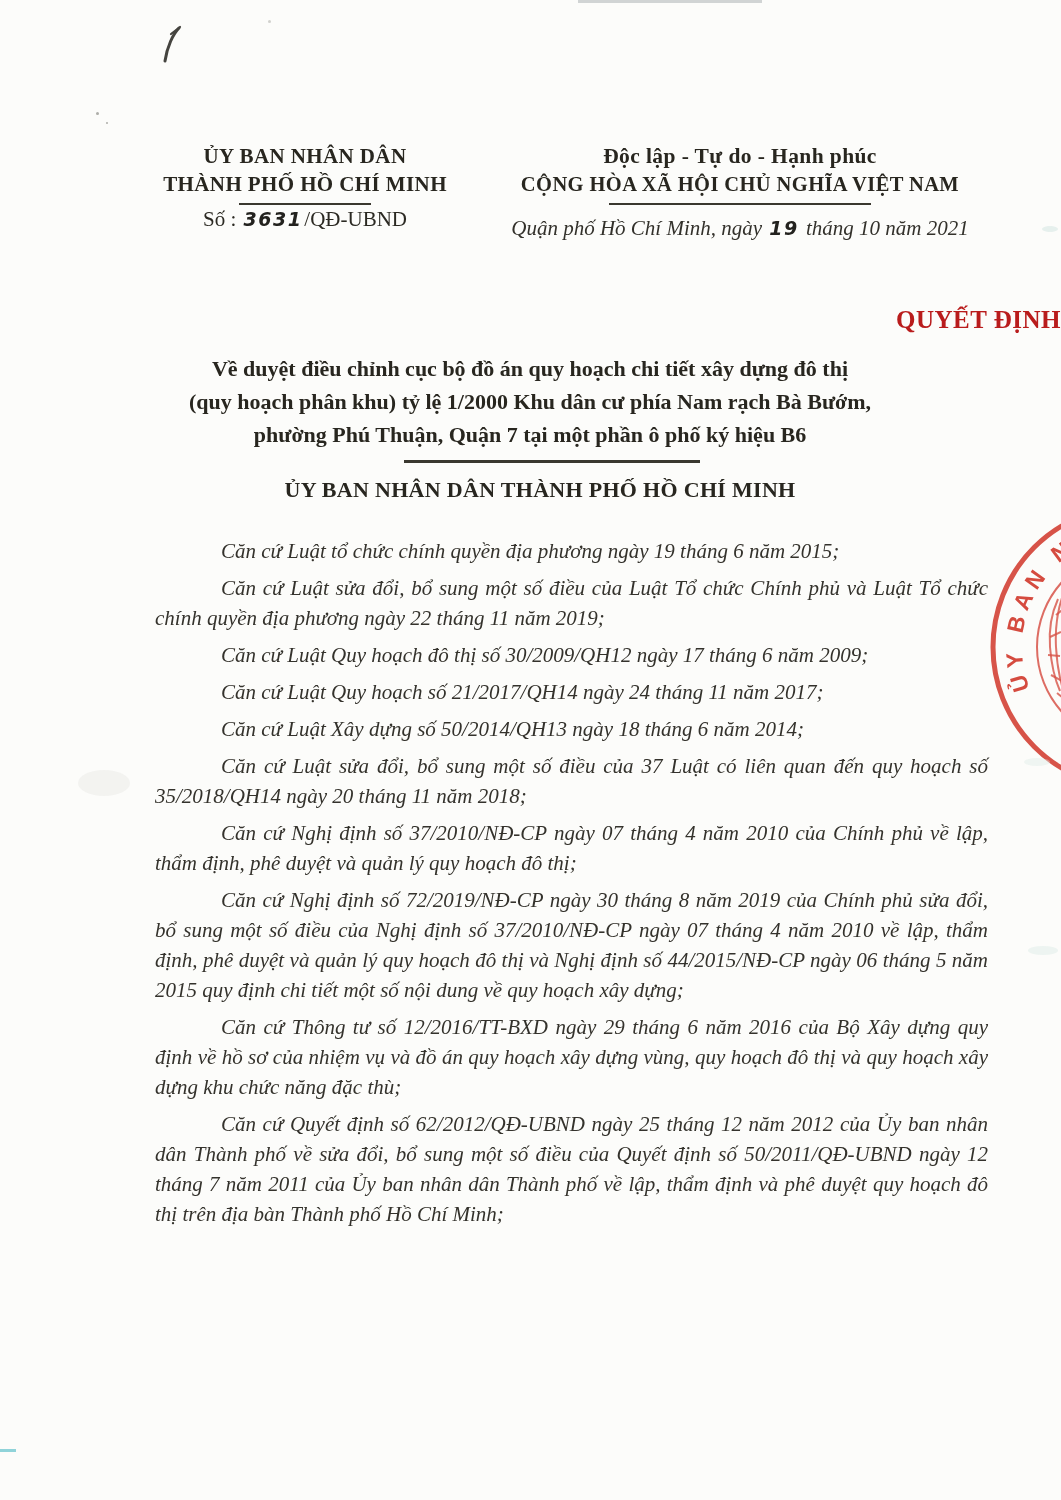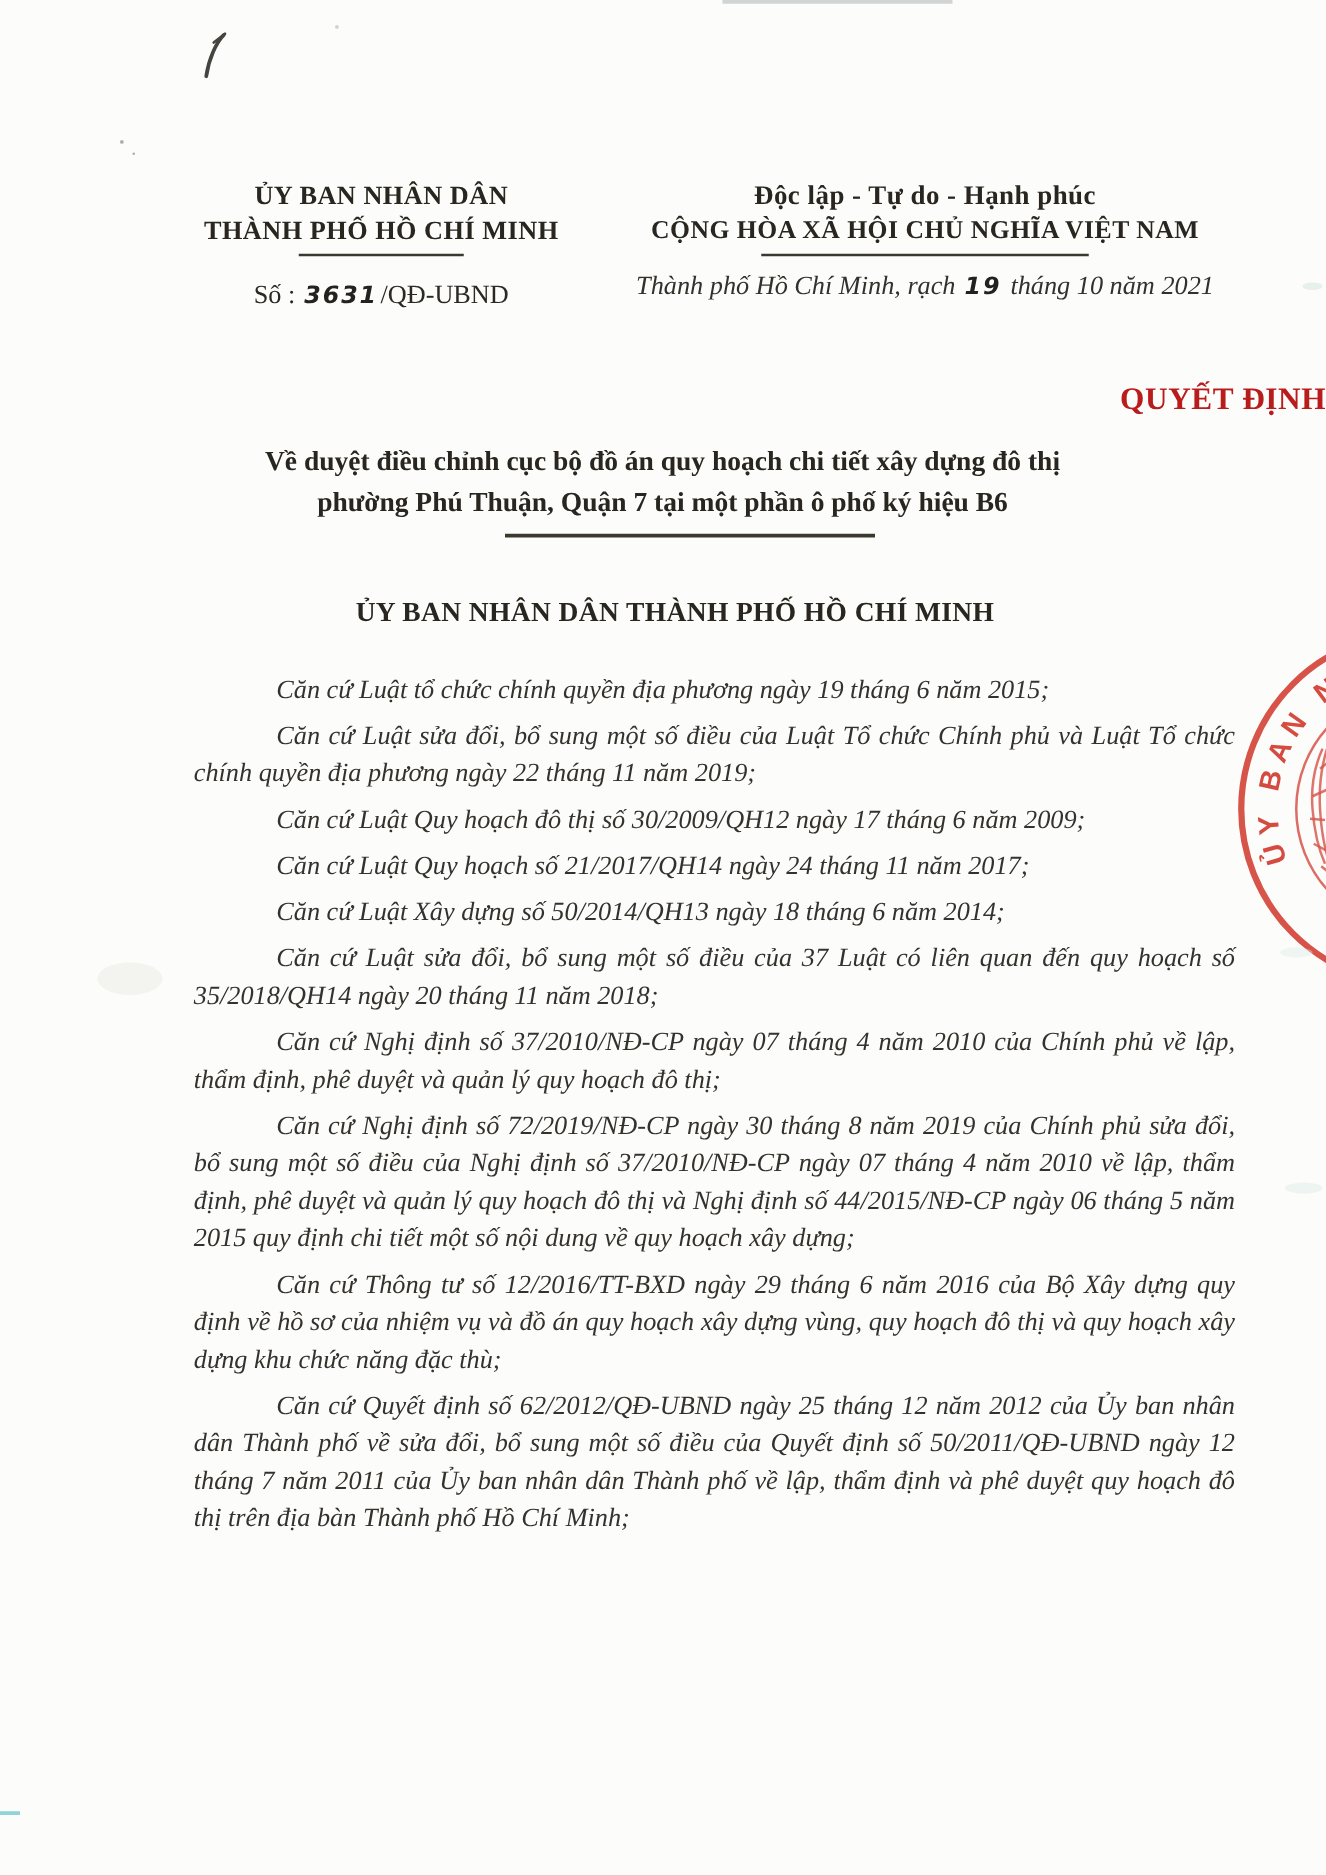--- a/index.html
+++ b/index.html
@@ -9,21 +9,21 @@
     box-shadow:0 0 6px rgba(0,0,0,.25);
   }
   .abs{position:absolute;}
   
   .hdr-left{left:115px;top:142px;width:380px;text-align:center;}
   .hdr-right{left:470px;top:142px;width:540px;text-align:center;}
   .hdr-line{font-weight:bold;font-size:21px;line-height:28px;letter-spacing:.4px;color:#28261f;}
   .rule{height:2px;background:#3a382f;margin:5px auto 0;}
   .rule-left{width:132px;}
   .rule-right{width:262px;}
-  .num-line{margin-top:18px;font-size:21px;color:#2b2922;}
+  .num-line{margin-top:2px;font-size:21px;color:#2b2922;}
   .date-line{margin-top:11px;font-size:21px;font-style:italic;color:#33312b;white-space:nowrap;}
   .hand{font-family:"DejaVu Sans",sans-serif;font-style:italic;font-weight:bold;
         font-size:19px;letter-spacing:1.5px;color:#23221e;padding:0 2px;}
   
   .title{left:0;top:306px;width:1061px;text-align:right;font-weight:bold;
          font-size:25px;letter-spacing:.5px;color:#b91c1c;}
   .subtitle{left:120px;top:352px;width:820px;text-align:center;font-weight:bold;
             font-size:22px;line-height:33px;color:#28261f;}
   .rule-subtitle{width:296px;height:3px;background:#3a382f;margin:9px auto 0;transform:translateX(22px);}
   .issuer{left:110px;top:477px;width:860px;text-align:center;font-weight:bold;
@@ -68,30 +68,31 @@
       <span>Số :</span>
       <span class="hand">3631</span><span>/QĐ-UBND</span>
     </div>
   </div>
 
   <div class="abs hdr-right">
     <div class="hdr-line" style="font-size:21.5px">Độc lập - Tự do - Hạnh phúc</div>
     <div class="hdr-line" style="font-size:20.5px">CỘNG HÒA XÃ HỘI CHỦ NGHĨA VIỆT NAM</div>
     <div class="rule rule-right"></div>
     <div class="date-line">
-      <span>Thành phố Hồ Chí Minh, rạch</span>
+      <span>Quận phố Hồ Chí Minh, ngày</span>
       <span class="hand">19</span>
       <span>tháng 10 năm 2021</span>
     </div>
   </div>
 
   <div class="abs title">QUYẾT ĐỊNH</div>
 
   <div class="abs subtitle">
     <div>Về duyệt điều chỉnh cục bộ đồ án quy hoạch chi tiết xây dựng đô thị</div>
+    <div>(quy hoạch phân khu) tỷ lệ 1/2000 Khu dân cư phía Nam rạch Bà Bướm,</div>
     <div>phường Phú Thuận, Quận 7 tại một phần ô phố ký hiệu B6</div>
     <div class="rule-subtitle"></div>
   </div>
 
   <div class="abs issuer">ỦY BAN NHÂN DÂN THÀNH PHỐ HỒ CHÍ MINH</div>
 
   <div class="abs body-text">
     <p>Căn cứ Luật tổ chức chính quyền địa phương ngày 19 tháng 6 năm 2015;</p>
     <p>Căn cứ Luật sửa đổi, bổ sung một số điều của Luật Tổ chức Chính phủ và Luật Tổ chức chính quyền địa phương ngày 22 tháng 11 năm 2019;</p>
     <p>Căn cứ Luật Quy hoạch đô thị số 30/2009/QH12 ngày 17 tháng 6 năm 2009;</p>

